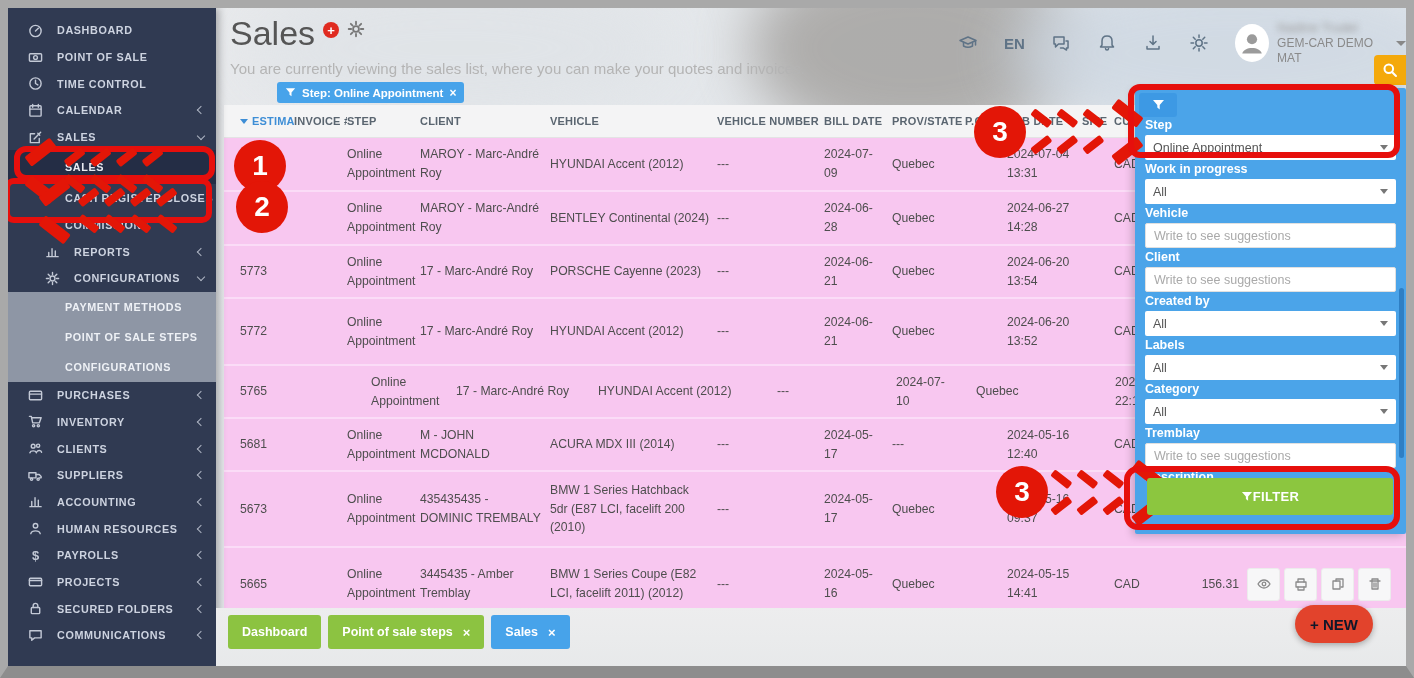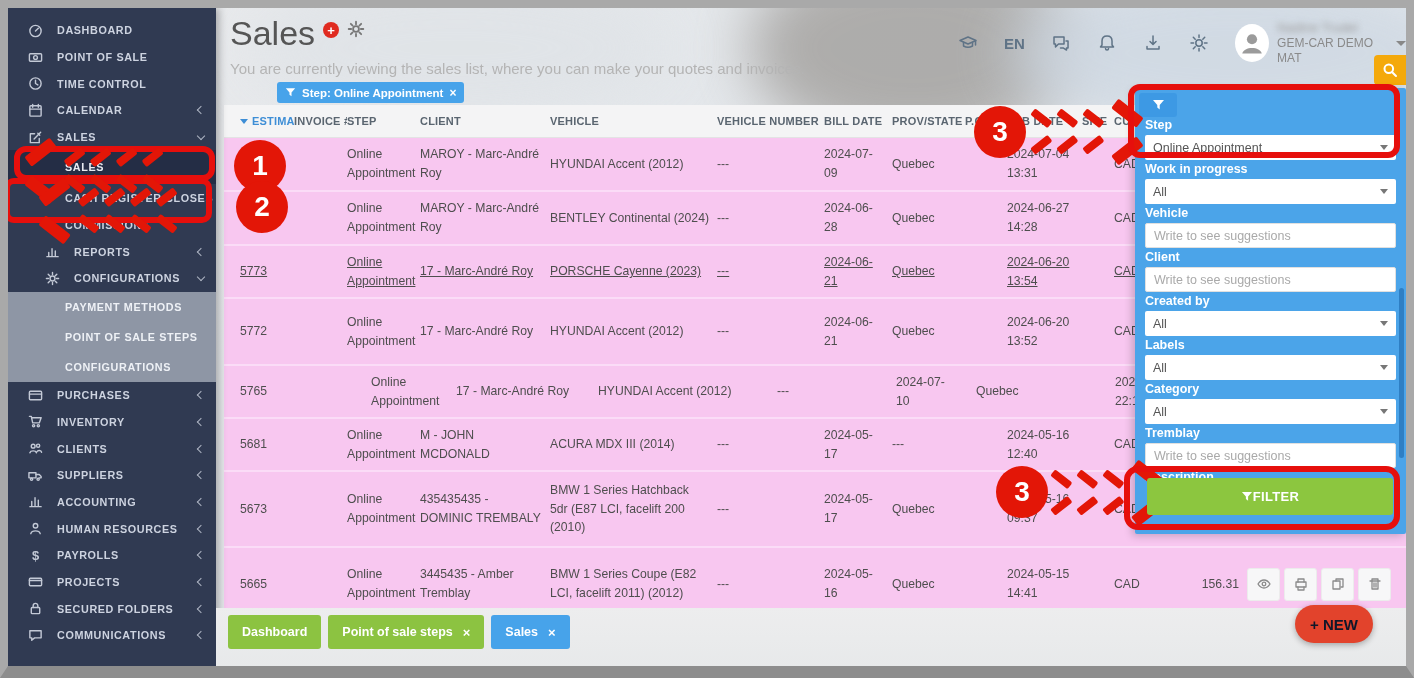--- a/index.html
+++ b/index.html
@@ -389,21 +389,21 @@
       <div class="c-bill">2024-06-28</div>
       <div class="c-prov">Quebec</div>
       <div class="c-po"></div>
       <div class="c-job">2024-06-27
 14:28</div>
       <div class="c-site"></div>
       <div class="c-curr">CAD</div>
       <div class="c-total"></div>
 
     </div>
-      <div class="trow" style="height: 53px; text-decoration: underline;">
+      <div class="trow" style="height: 53px;">
       <div class="c-est">5773</div>
       <div class="c-inv"></div>
       <div class="c-step">Online Appointment</div>
       <div class="c-client">17 - Marc-André Roy</div>
       <div class="c-veh">PORSCHE Cayenne (2023)</div>
       <div class="c-vnum">---</div>
       <div class="c-bill">2024-06-21</div>
       <div class="c-prov">Quebec</div>
       <div class="c-po"></div>
       <div class="c-job">2024-06-20

